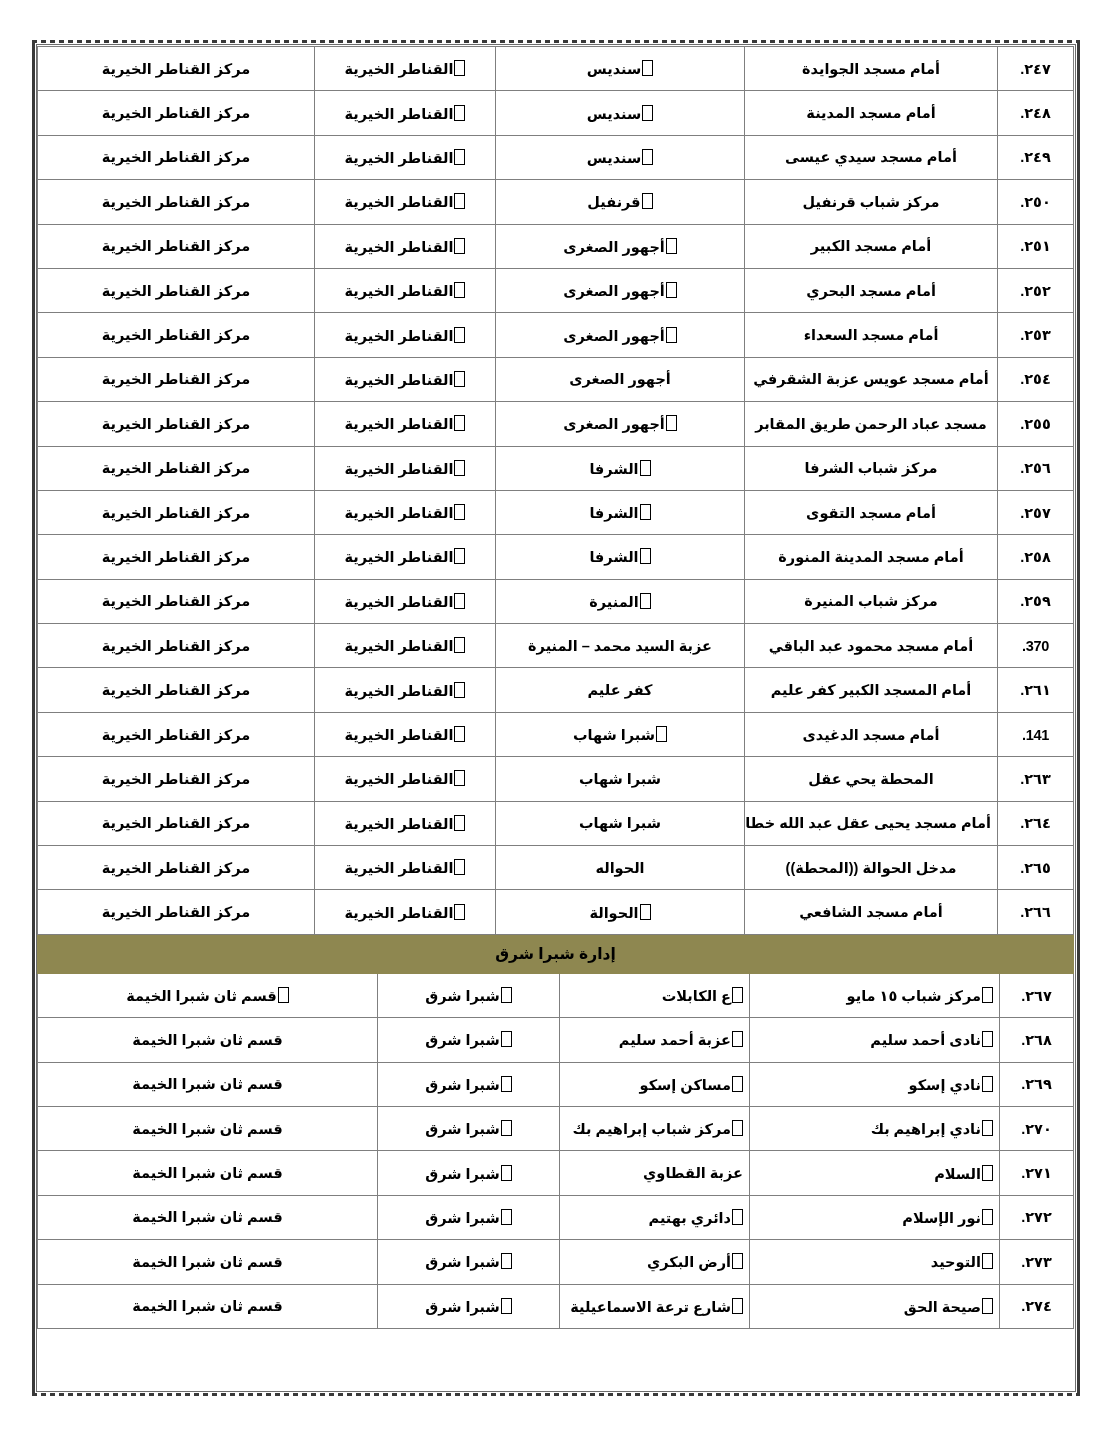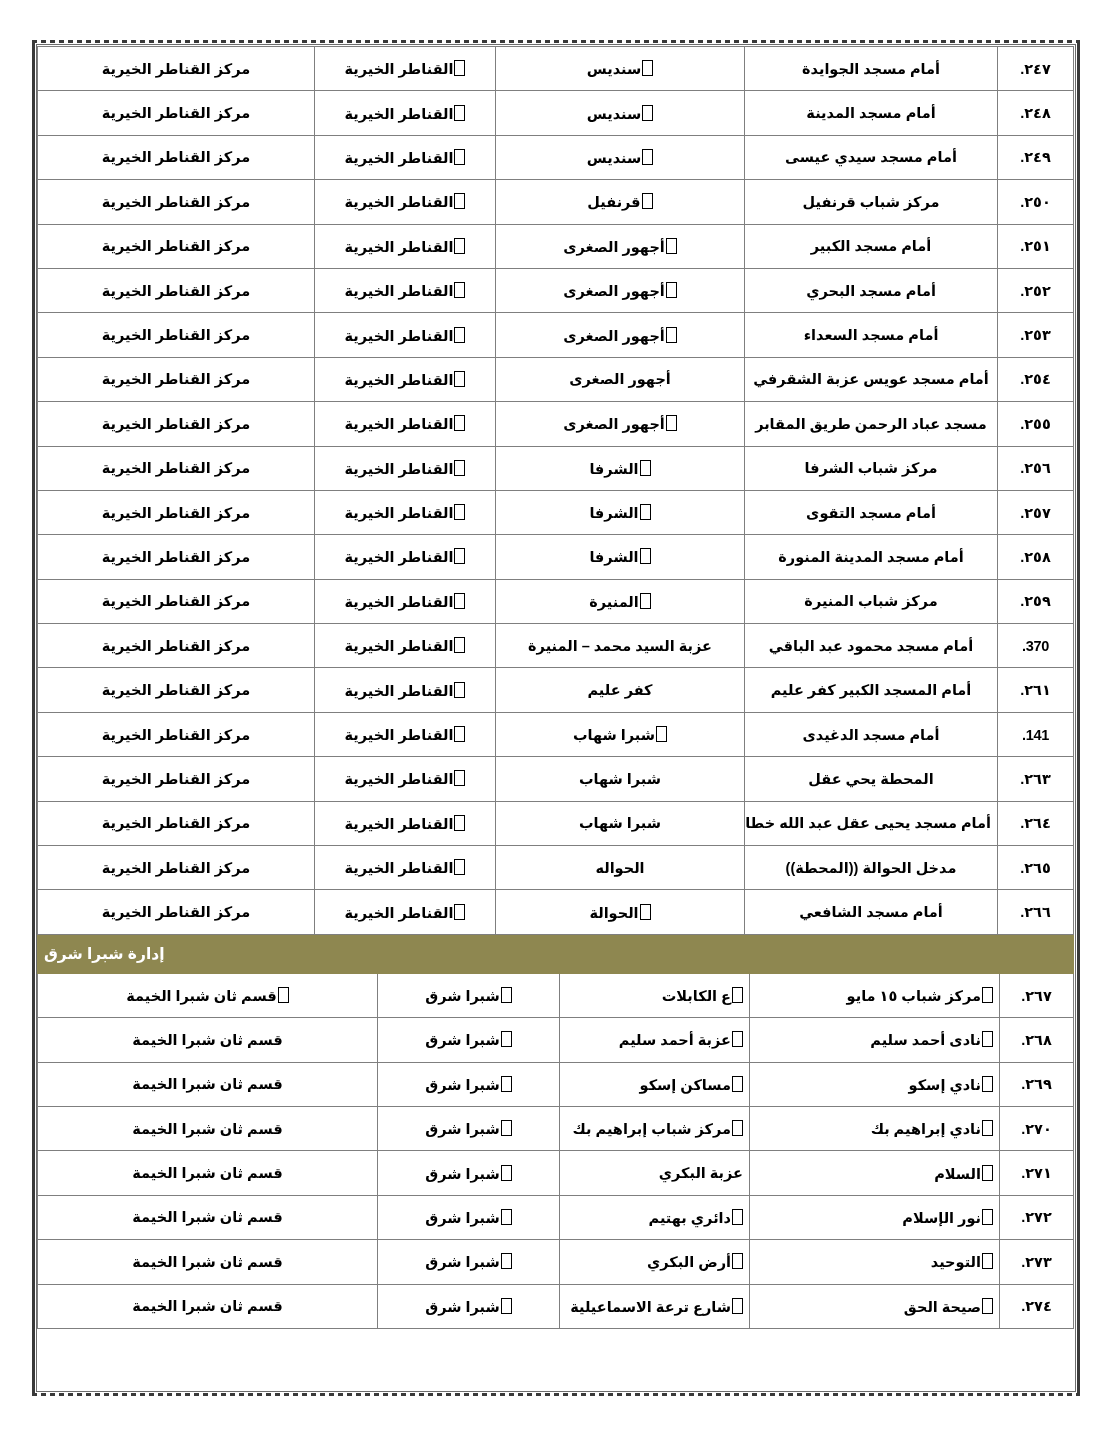--- a/index.html
+++ b/index.html
@@ -78,25 +78,25 @@
     text-align:center;
     font-size:17px;
     letter-spacing:0px;
     margin-top:28px;
   }
   td.ctr{ text-align:center; }
   td.rt { }
 
   tr.section-head td{
     background:#8e8750;
-    text-align:left;
+    text-align:center;
     font-size:15.5px;
     height:38px;
     border-color:#8e8750;
-    color:#ffffff;
+    color:#000000;
   }
 
   .tofu{
     font-family:"DejaVu Sans",sans-serif;
     font-weight:normal;
     font-size:13px;
     display:inline-block;
     width:9px;
     height:14px;
     border:1px solid #000;
@@ -302,21 +302,21 @@
         <tr>
           <td class="num"><span>٢٧٠.</span></td>
           <td class="rt"><span class="tofu"></span><span>نادي إبراهيم بك</span></td>
           <td class="rt"><span class="tofu"></span><span>مركز شباب إبراهيم بك</span></td>
           <td class="ctr"><span class="tofu"></span><span>شبرا شرق</span></td>
           <td class="ctr"><span>قسم ثان شبرا الخيمة</span></td>
         </tr>
         <tr>
           <td class="num"><span>٢٧١.</span></td>
           <td class="rt"><span class="tofu"></span><span>السلام</span></td>
-          <td class="rt"><span>عزبة البكري</span></td>
+          <td class="rt"><span>عزبة القطاوي</span></td>
           <td class="ctr"><span class="tofu"></span><span>شبرا شرق</span></td>
           <td class="ctr"><span>قسم ثان شبرا الخيمة</span></td>
         </tr>
         <tr>
           <td class="num"><span>٢٧٢.</span></td>
           <td class="rt"><span class="tofu"></span><span>نور الإسلام</span></td>
           <td class="rt"><span class="tofu"></span><span>دائري بهتيم</span></td>
           <td class="ctr"><span class="tofu"></span><span>شبرا شرق</span></td>
           <td class="ctr"><span>قسم ثان شبرا الخيمة</span></td>
         </tr>

